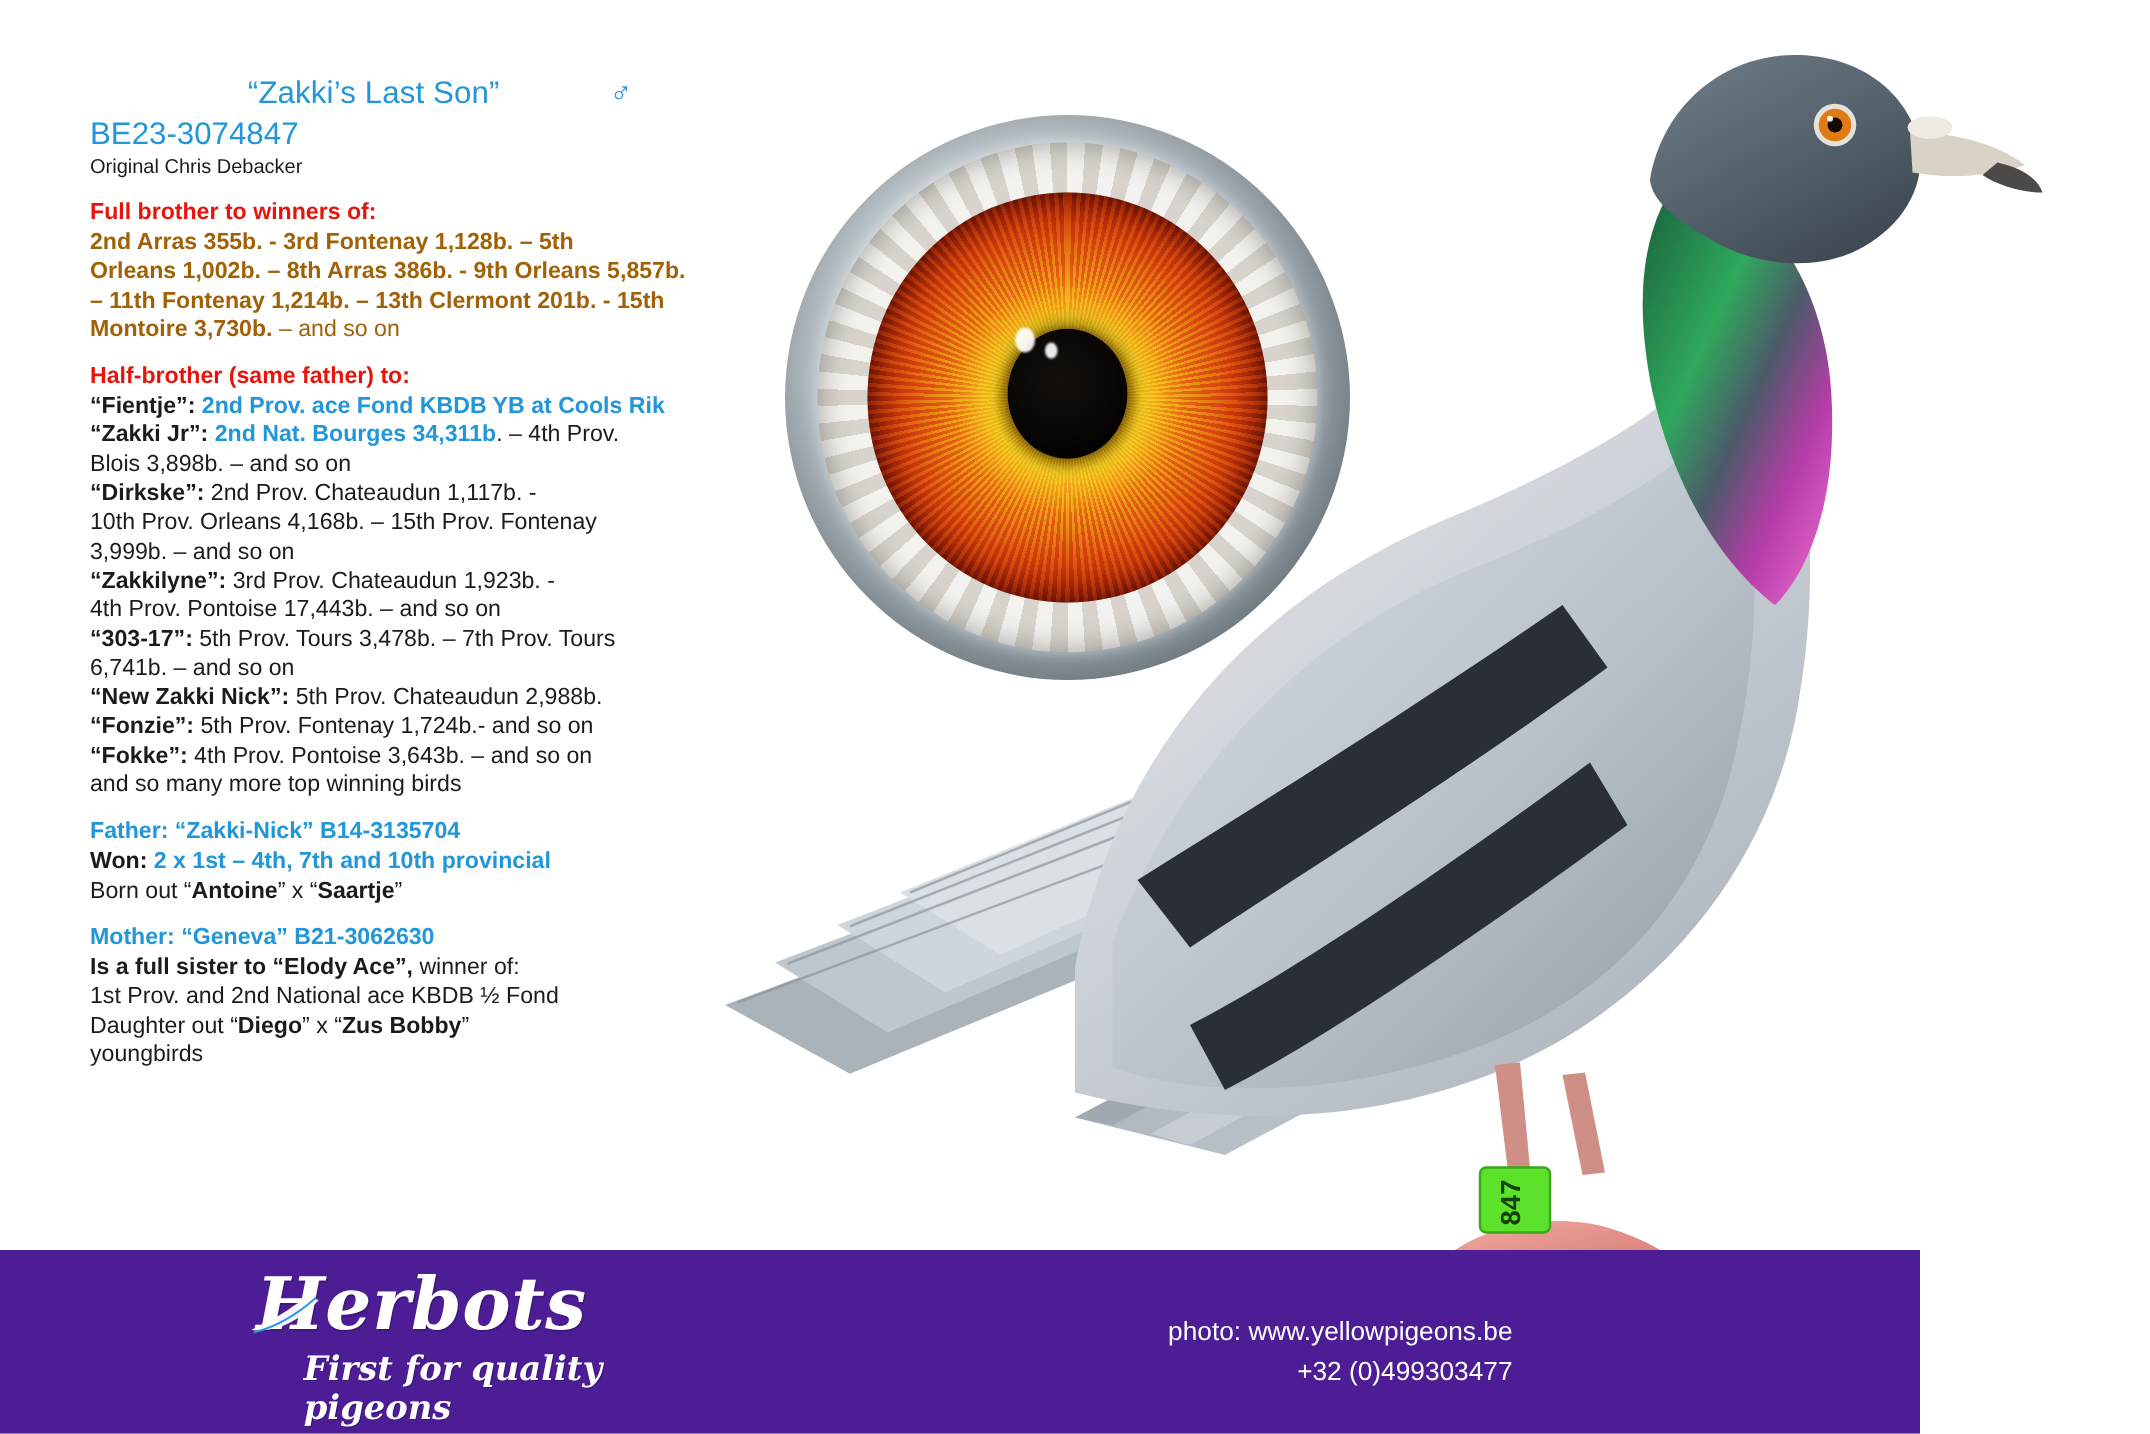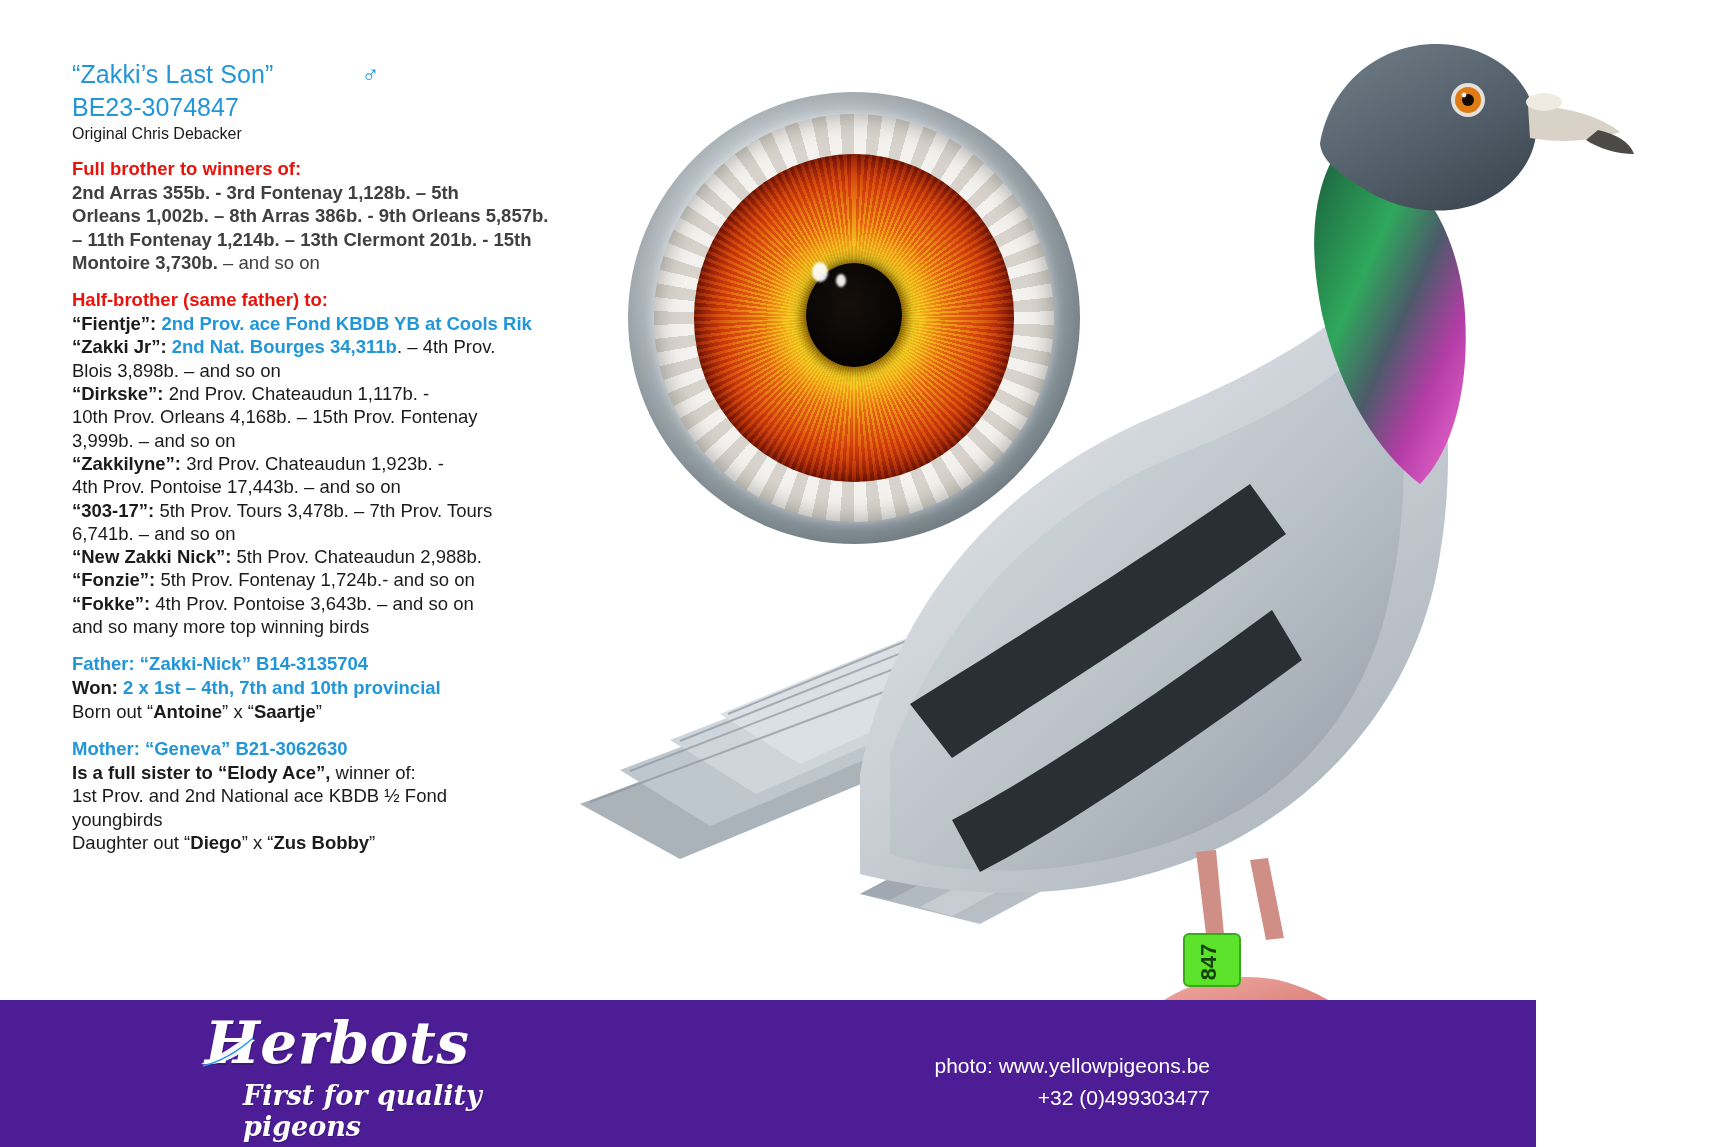--- a/index.html
+++ b/index.html
@@ -15,21 +15,21 @@
     background: #ffffff;
   }
 
   
   #text-panel {
     position: absolute;
     left: 72px; top: 60px;
     width: 560px;
   }
   .title-row {
-    display: flex; align-items: baseline; gap: 88px;
+    display: flex; align-items: baseline; gap: 88px; justify-content: center;
   }
   .pigeon-name {
     font-size: 25px;
     color: #2196d8;
     letter-spacing: .1px;
     white-space: nowrap;
   }
   .sex-symbol {
     font-size: 24px;
     color: #2196d8;
@@ -54,21 +54,21 @@
     margin-bottom: 1px;
   }
   .section-head.blue { color: #2196d8; }
   .body-line {
     font-size: 18.5px;
     color: #1b1b1b;
     line-height: 1.26;
   }
   .body-block {
     font-size: 18.5px;
-    color: #404040;
+    color: #a16207;
     line-height: 1.26;
     font-weight: bold;
   }
   .b { font-weight: bold; }
   .blue { color: #2196d8; }
   .blue-b { color: #2196d8; font-weight: bold; }
 
   
   #eye-photo {
     position: absolute;
@@ -259,24 +259,24 @@
         <span>Born out “</span><span class="b">Antoine</span><span>” x “</span><span class="b">Saartje</span><span>”</span>
       </div>
     </div>
 
     <div class="section">
       <div class="section-head blue">Mother: “Geneva” B21-3062630</div>
       <div class="body-line">
         <span class="b">Is a full sister to “Elody Ace”,</span><span> winner of:</span>
       </div>
       <div class="body-line">1st Prov. and 2nd National ace KBDB ½ Fond</div>
+      <div class="body-line">
+        <span>Daughter out “</span><span class="b">Diego</span><span>” x “</span><span class="b">Zus Bobby</span><span>”</span>
+      </div>
       <div class="body-line">youngbirds</div>
-      <div class="body-line">
-        <span>Daughter out “</span><span class="b">Diego</span><span>” x “</span><span class="b">Zus Bobby</span><span>”</span>
-      </div>
     </div>
 
   </div>
 
   <svg id="pigeon-photo" viewBox="0 0 1160 1030">
     <defs>
       <linearGradient id="bodyGrad" x1="0.15" y1="0" x2="0.9" y2="1">
         <stop offset="0" stop-color="#e7e9ec"></stop>
         <stop offset="0.45" stop-color="#cdd2d8"></stop>
         <stop offset="1" stop-color="#a8b0b8"></stop>

